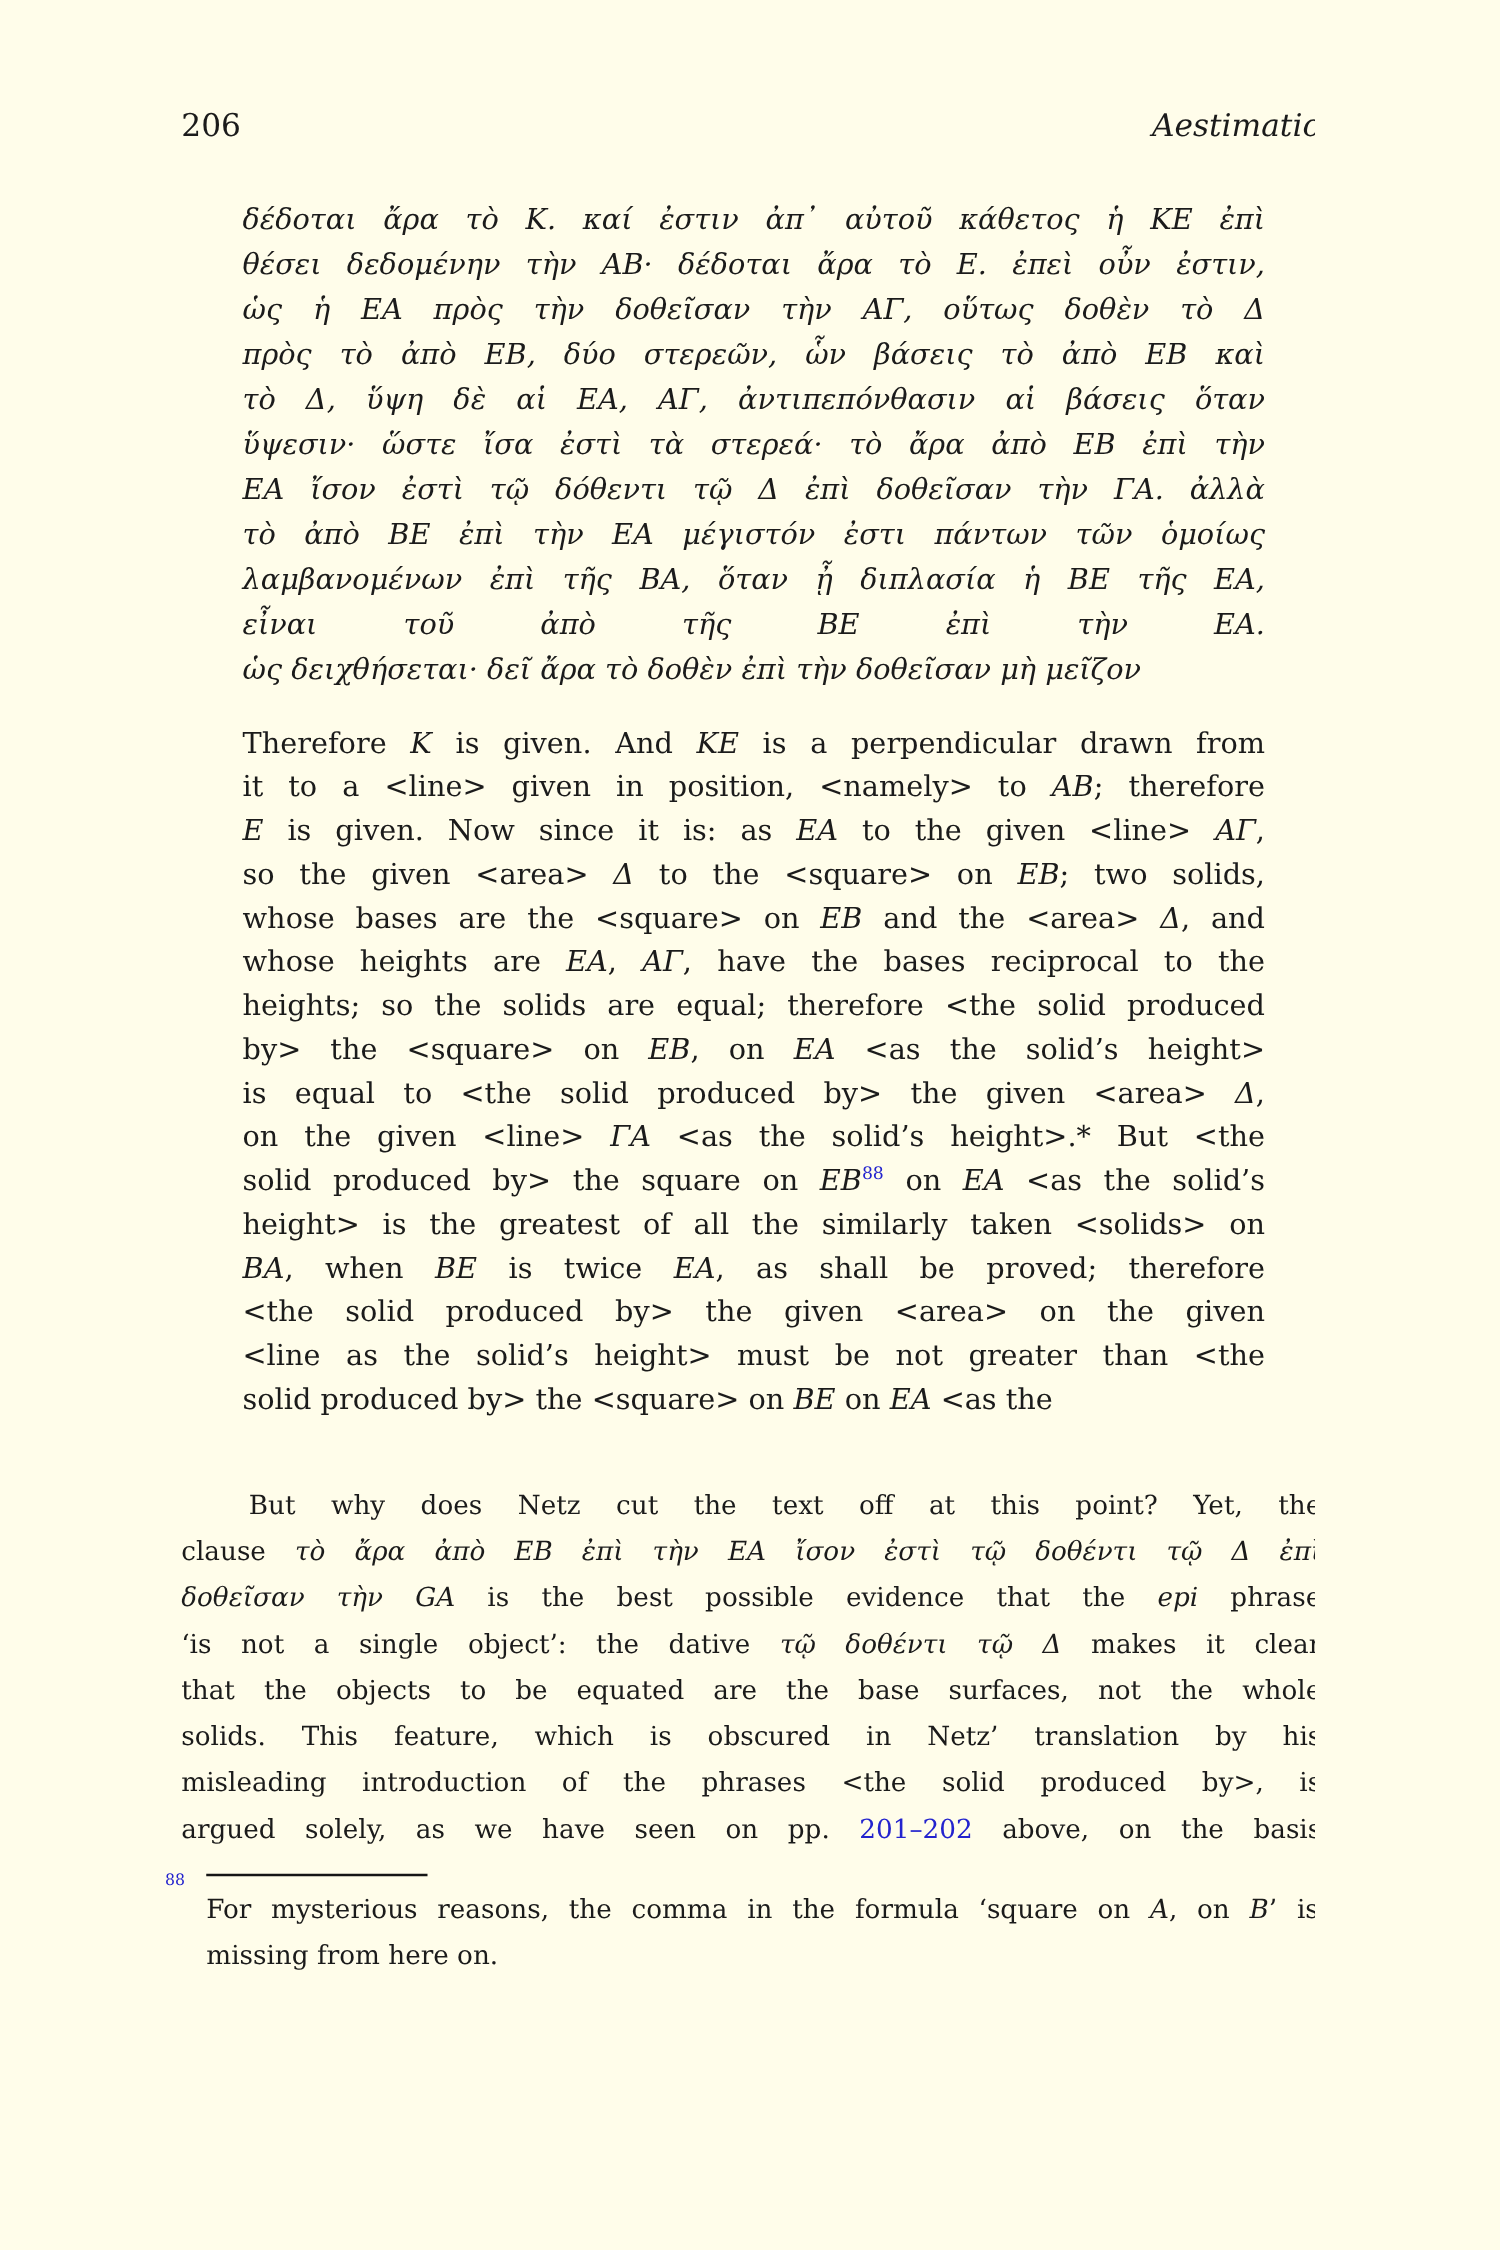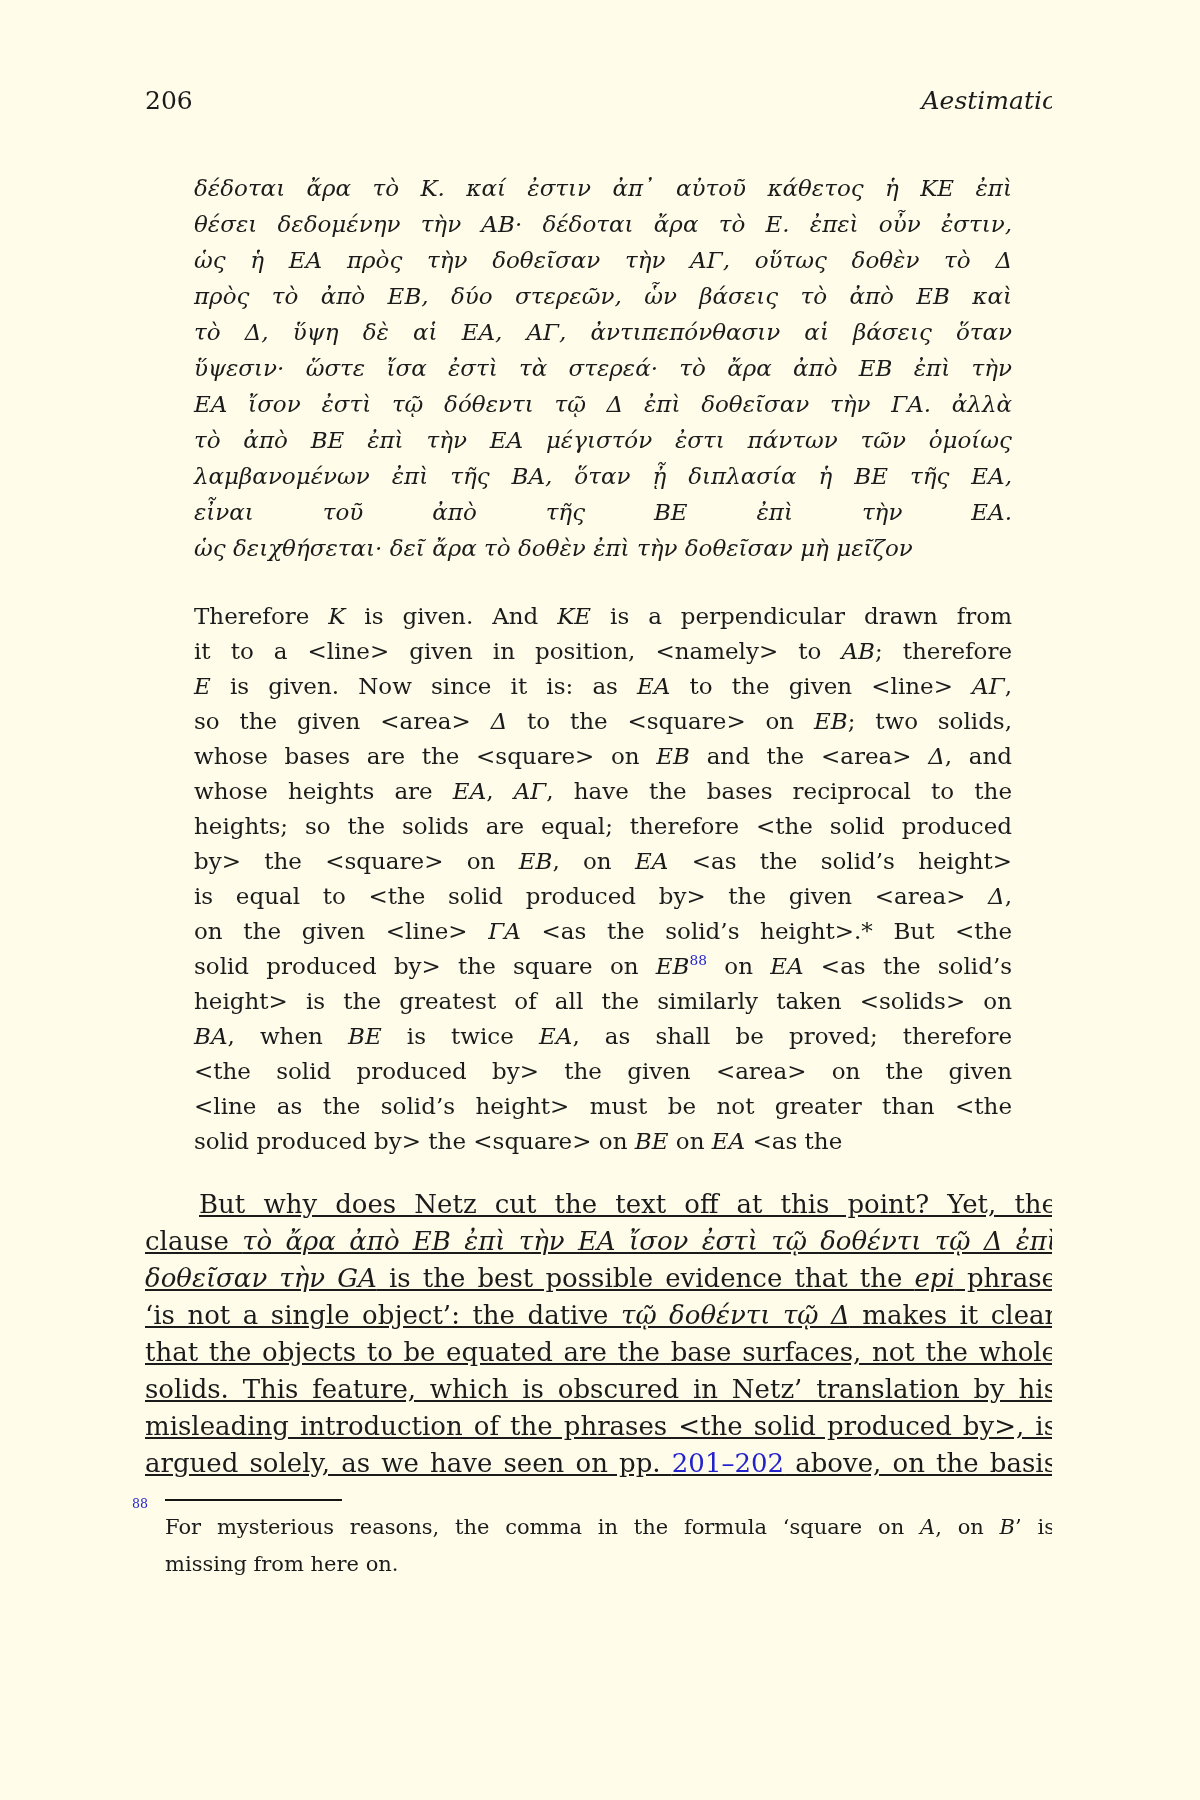--- a/index.html
+++ b/index.html
@@ -27,36 +27,36 @@
   
   .tline{
     text-align:justify;
     text-align-last:justify;
   }
   .block .tline:last-child{text-align-last:left;}
   .flush-last .tline:last-child{text-align-last:justify;}
 
   
   .greek-quote{
-    position:absolute;top:170px;left:194px;width:818px;
+    position:absolute;top:158px;left:194px;width:818px;
     font-size:23px;line-height:36px;
     font-style:italic;
   }
 
   
   .translation{
     position:absolute;top:578px;left:194px;width:818px;
-    font-size:23px;line-height:35px;margin-top:21px;
+    font-size:23px;line-height:35px;
   }
   .translation i, .commentary i, .footnote i{font-style:italic;}
 
   
   .commentary{
     position:absolute;top:1186px;left:145px;width:912px;
-    font-size:26px;line-height:37px;text-decoration:underline;
+    font-size:21px;line-height:37px;
   }
   .commentary .tline:first-child{text-indent:54px;}
 
   .blue{color:var(--link);}
   sup.blue{
     font-size:0.60em;
     vertical-align:super;
     line-height:0;
   }
 

